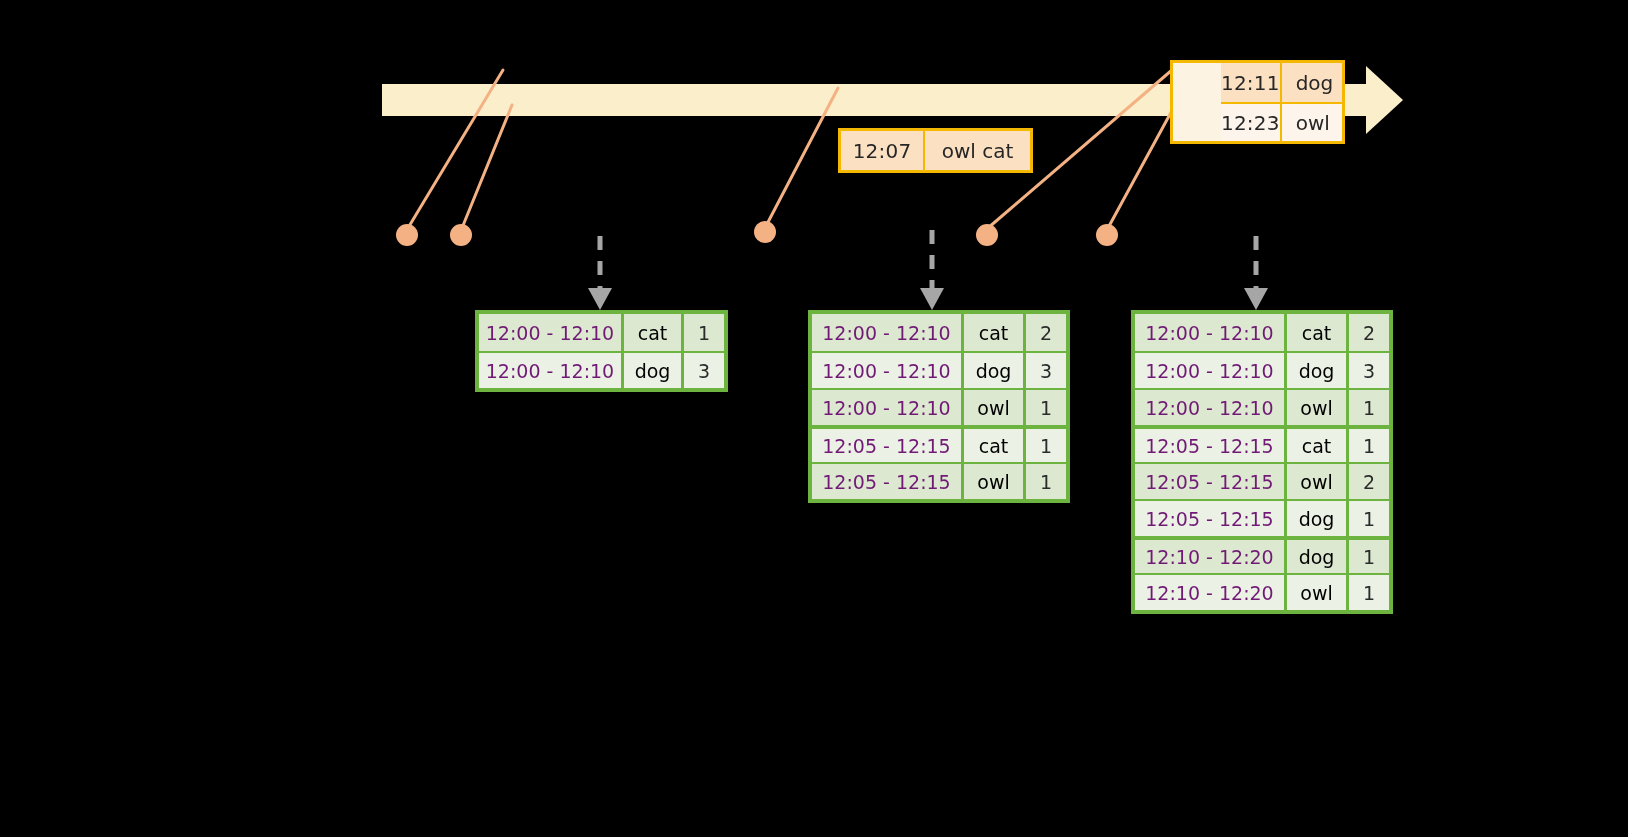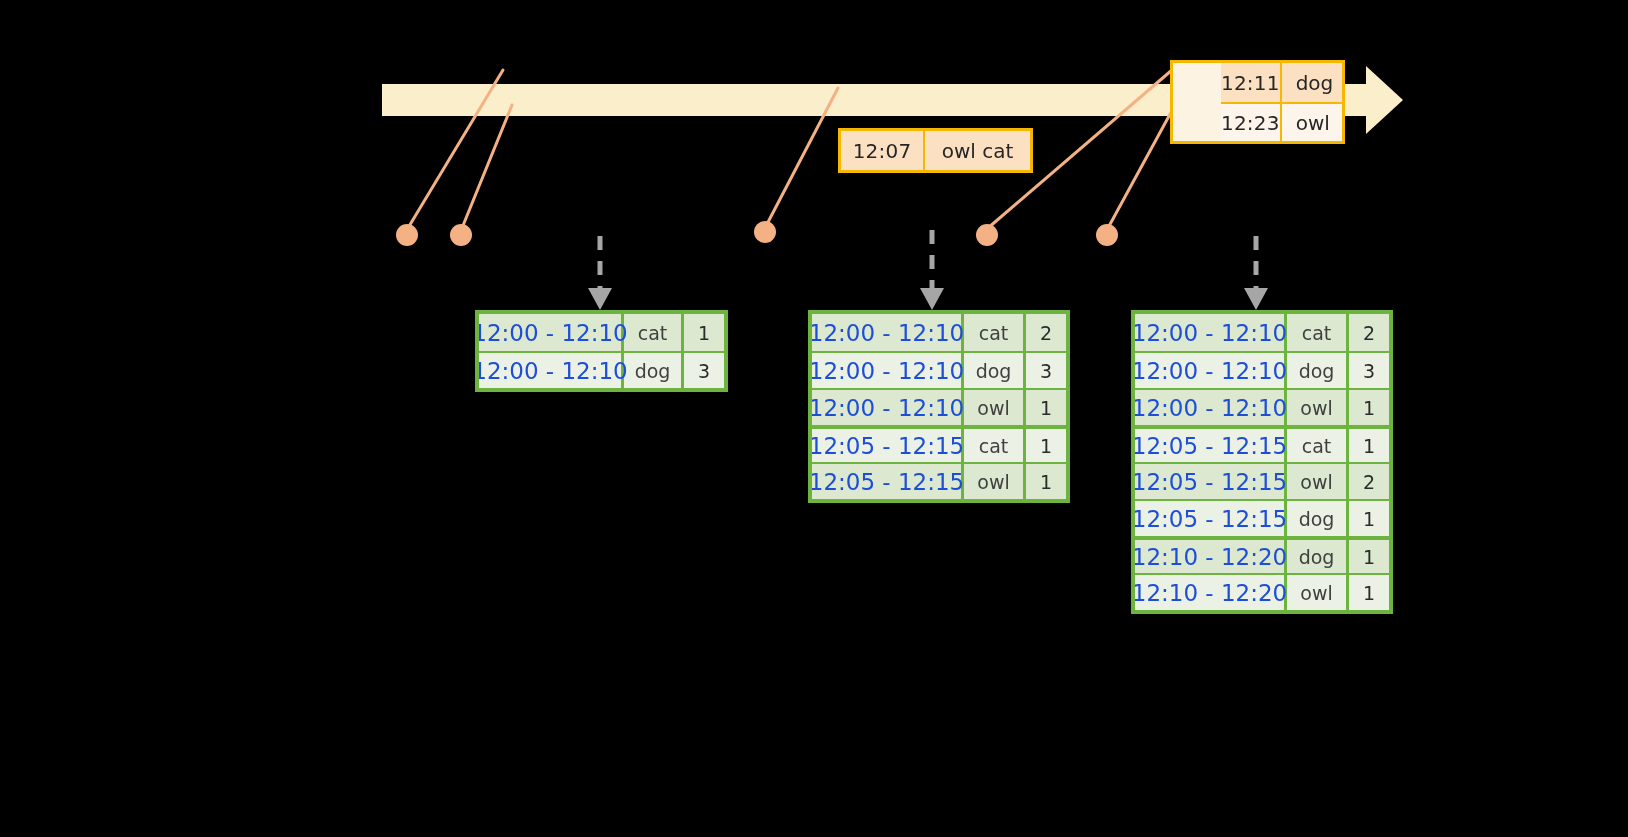--- a/index.html
+++ b/index.html
@@ -88,32 +88,32 @@
   .rt-row + .rt-row { border-top: 2px solid #6DB33F; }
   .rt-row.group-start { border-top: 4px solid #6DB33F; }
   .rt-row.shade-a { background: #DCE8D0; }
   .rt-row.shade-b { background: #ECF1E6; }
 
   .rt-range {
     width: 145px;
     display: flex;
     align-items: center;
     justify-content: center;
-    font-size: 23px;
-    color: #1d4ed8;
+    font-size: 19px;
+    color: #701a75;
     border-right: 3px solid #6DB33F;
     white-space: nowrap;
   }
   .rt-key {
     width: 60px;
     display: flex;
     align-items: center;
     justify-content: center;
     font-size: 19px;
-    color: #404040;
+    color: #000000;
     border-right: 3px solid #6DB33F;
   }
   .rt-count {
     width: 40px;
     display: flex;
     align-items: center;
     justify-content: center;
     font-size: 19px;
     color: #2b2b2b;
   }

